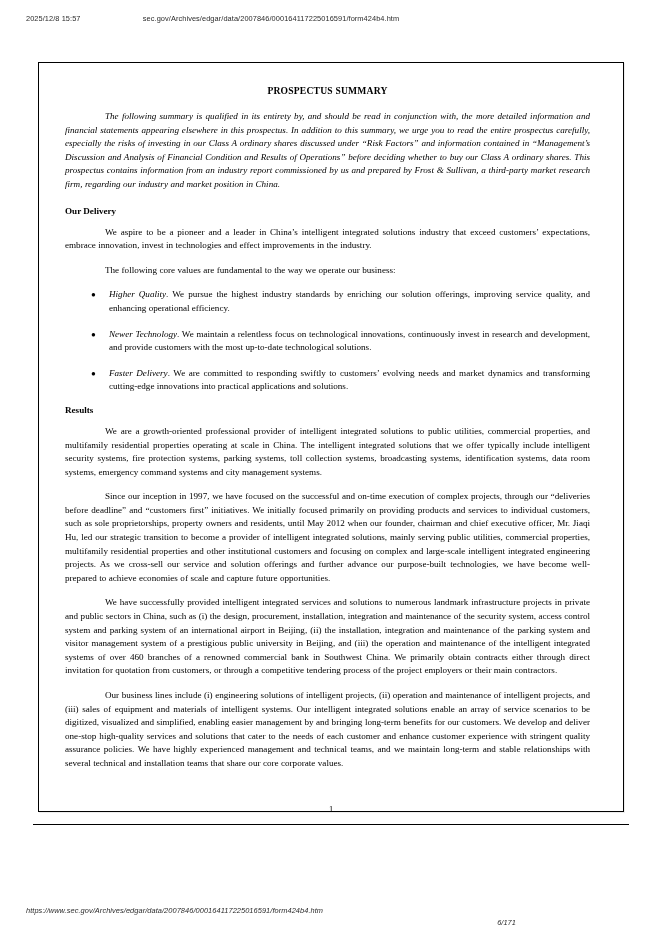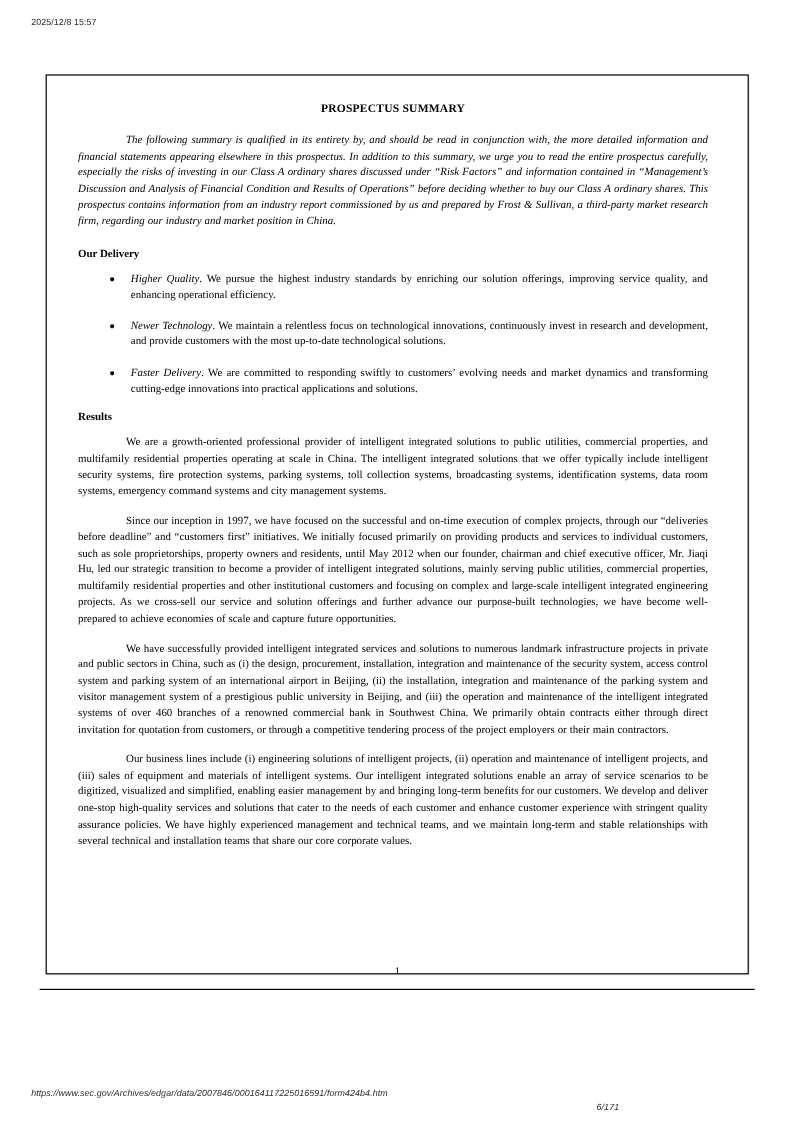--- a/index.html
+++ b/index.html
@@ -142,34 +142,37 @@
     height: 0;
     border-top: 1.6px solid #000000;
   }
 </style>
 </head>
 <body>
 
 <div class="print-chrome print-header">
   <div class="chrome-row">
     <span class="chrome-left">2025/12/8 15:57</span>
+    <span class="chrome-center">sec.gov/Archives/edgar/data/2007846/000164117225016591/form424b4.htm</span>
   </div>
 </div>
 
 <div class="page">
   <div class="page-inner">
 
     <div class="doc-title">PROSPECTUS SUMMARY</div>
 
     <p class="body lead">The following summary is qualified in its entirety by, and should be read in conjunction with, the more detailed information and financial statements appearing elsewhere in this prospectus. In addition to this summary, we urge you to read the entire prospectus carefully, especially the risks of investing in our Class A ordinary shares discussed under “Risk Factors” and information contained in “Management’s Discussion and Analysis of Financial Condition and Results of Operations” before deciding whether to buy our Class A ordinary shares. This prospectus contains information from an industry report commissioned by us and prepared by Frost &amp; Sullivan, a third-party market research firm, regarding our industry and market position in China.</p>
 
     <h2 class="section">Our Delivery</h2>
 
-
-
+    <p class="body">We aspire to be a pioneer and a leader in China’s intelligent integrated solutions industry that exceed customers’ expectations, embrace innovation, invest in technologies and effect improvements in the industry.</p>
+
+
+    <p class="body">The following core values are fundamental to the way we operate our business:</p>
 
     <ul class="values">
       <li>
         <span class="bullet">●</span><span class="val-term">Higher Quality</span><span>. We pursue the highest industry standards by enriching our solution offerings, improving service quality, and enhancing operational efficiency.</span>
       </li>
       <li>
         <span class="bullet">●</span><span class="val-term">Newer Technology</span><span>. We maintain a relentless focus on technological innovations, continuously invest in research and development, and provide customers with the most up-to-date technological solutions.</span>
       </li>
       <li>
         <span class="bullet">●</span><span class="val-term">Faster Delivery</span><span>. We are committed to responding swiftly to customers’ evolving needs and market dynamics and transforming cutting-edge innovations into practical applications and solutions.</span>

